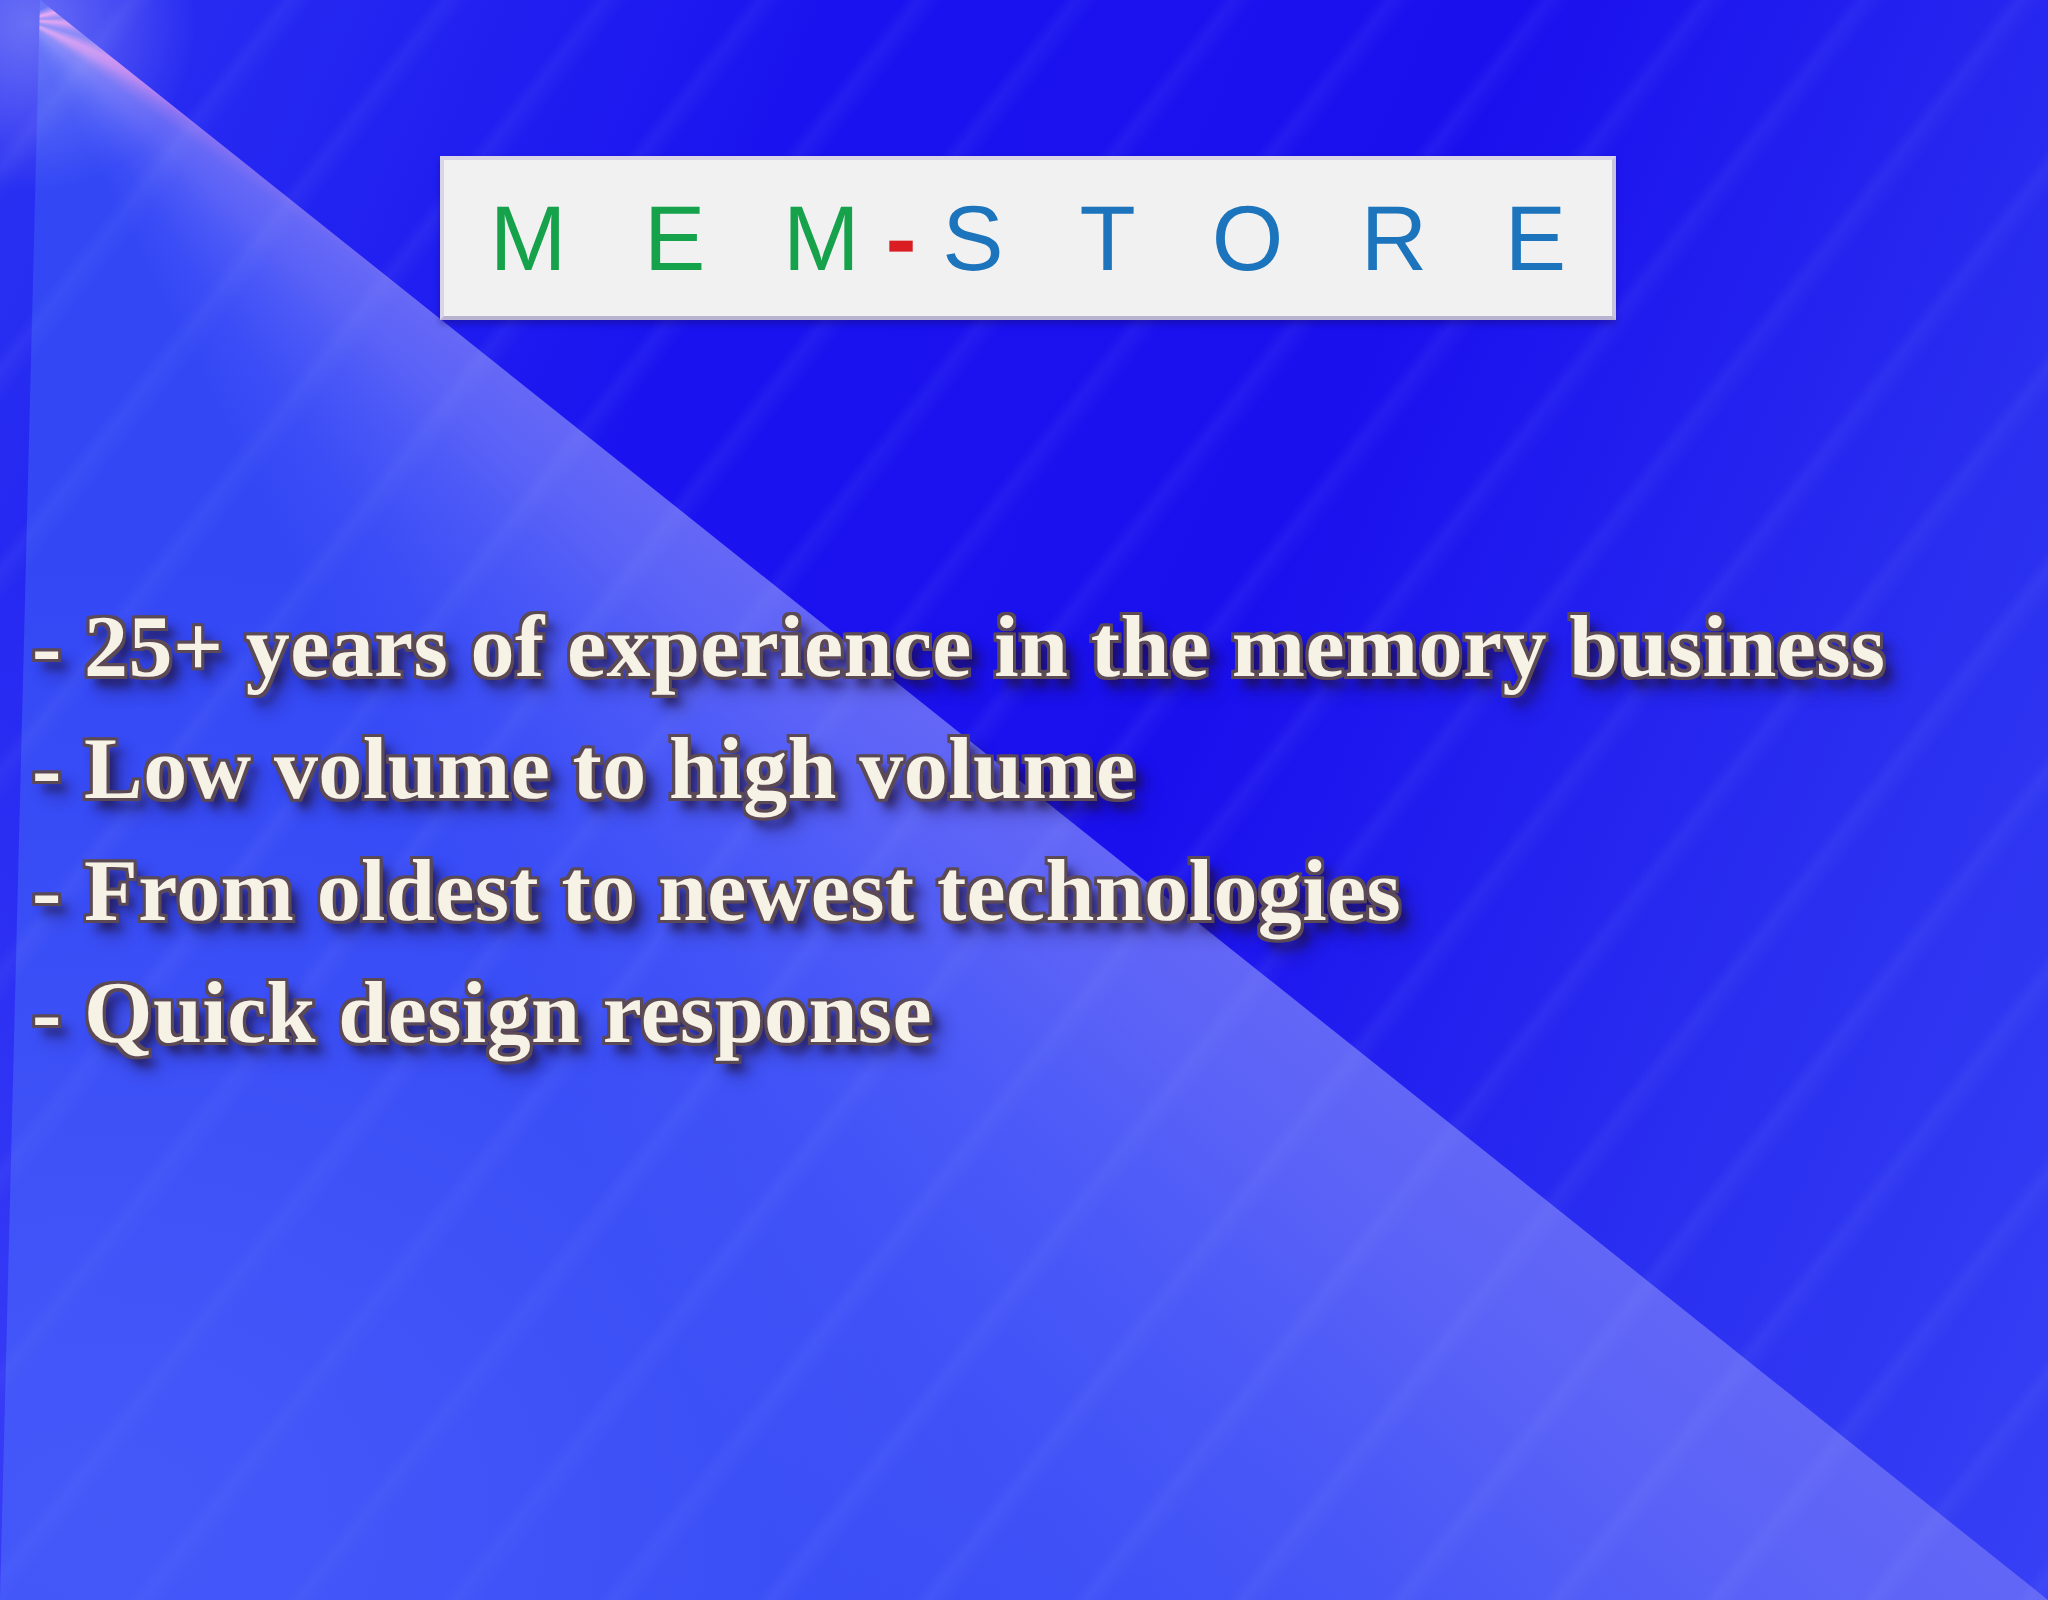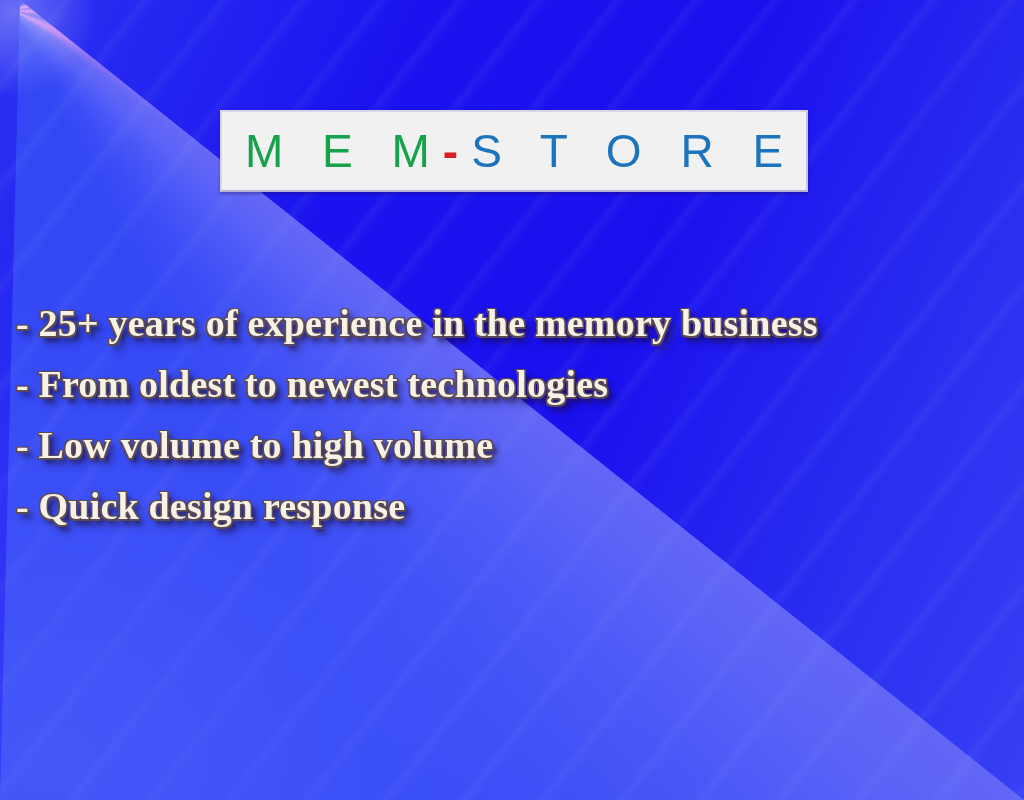--- a/index.html
+++ b/index.html
@@ -86,21 +86,21 @@
     position: absolute;
     inset: 0;
     background: radial-gradient(ellipse 1400px 1100px at 50% 50%, rgba(0,0,0,0) 55%, rgba(0,0,40,0.18) 100%);
     pointer-events: none;
   }
 
   
   .logo-box {
     position: absolute;
     left: 220px;
-    top: 110px;
+    top: 78px;
     width: 588px;
     height: 82px;
     background: #f1f1f1;
     border-top: 2px solid #dad4e8;
     border-left: 2px solid #dad4e8;
     border-right: 2px solid #c8c2dc;
     border-bottom: 2px solid #b9b3d2;
     box-shadow: 0 2px 3px rgba(20,10,80,0.35);
     display: flex;
     align-items: center;
@@ -123,21 +123,21 @@
   
   .bullets {
     position: absolute;
     left: 16px;
     top: 293px;
     width: 1000px;
   }
   .bullet-line {
     font-family: "Liberation Serif", "DejaVu Serif", serif;
     font-weight: 700;
-    font-size: 38px;
+    font-size: 44px;
     line-height: 61px;
     color: #f6f2e6;
     white-space: nowrap;
     letter-spacing: 0.2px;
     text-shadow:
       -1.5px -1.5px 0 #5b4a56,
        1.5px -1.5px 0 #5b4a56,
       -1.5px  1.5px 0 #5b4a56,
        1.5px  1.5px 0 #5b4a56,
       -1.5px  0    0 #5b4a56,
@@ -160,18 +160,18 @@
   <div class="bg-vignette"></div>
 
   <div class="logo-box">
     <div class="logo-text">
       <span class="logo-mem">M E M</span><span class="logo-dash">-</span><span class="logo-store">S T O R E</span>
     </div>
   </div>
 
   <div class="bullets">
     <div class="bullet-line">- 25+ years of experience in the memory business</div>
+    <div class="bullet-line">- Low volume to high volume</div>
     <div class="bullet-line">- From oldest to newest technologies</div>
-    <div class="bullet-line">- Low volume to high volume</div>
     <div class="bullet-line">- Quick design response</div>
   </div>
 
 </div>
 
 </body></html>

